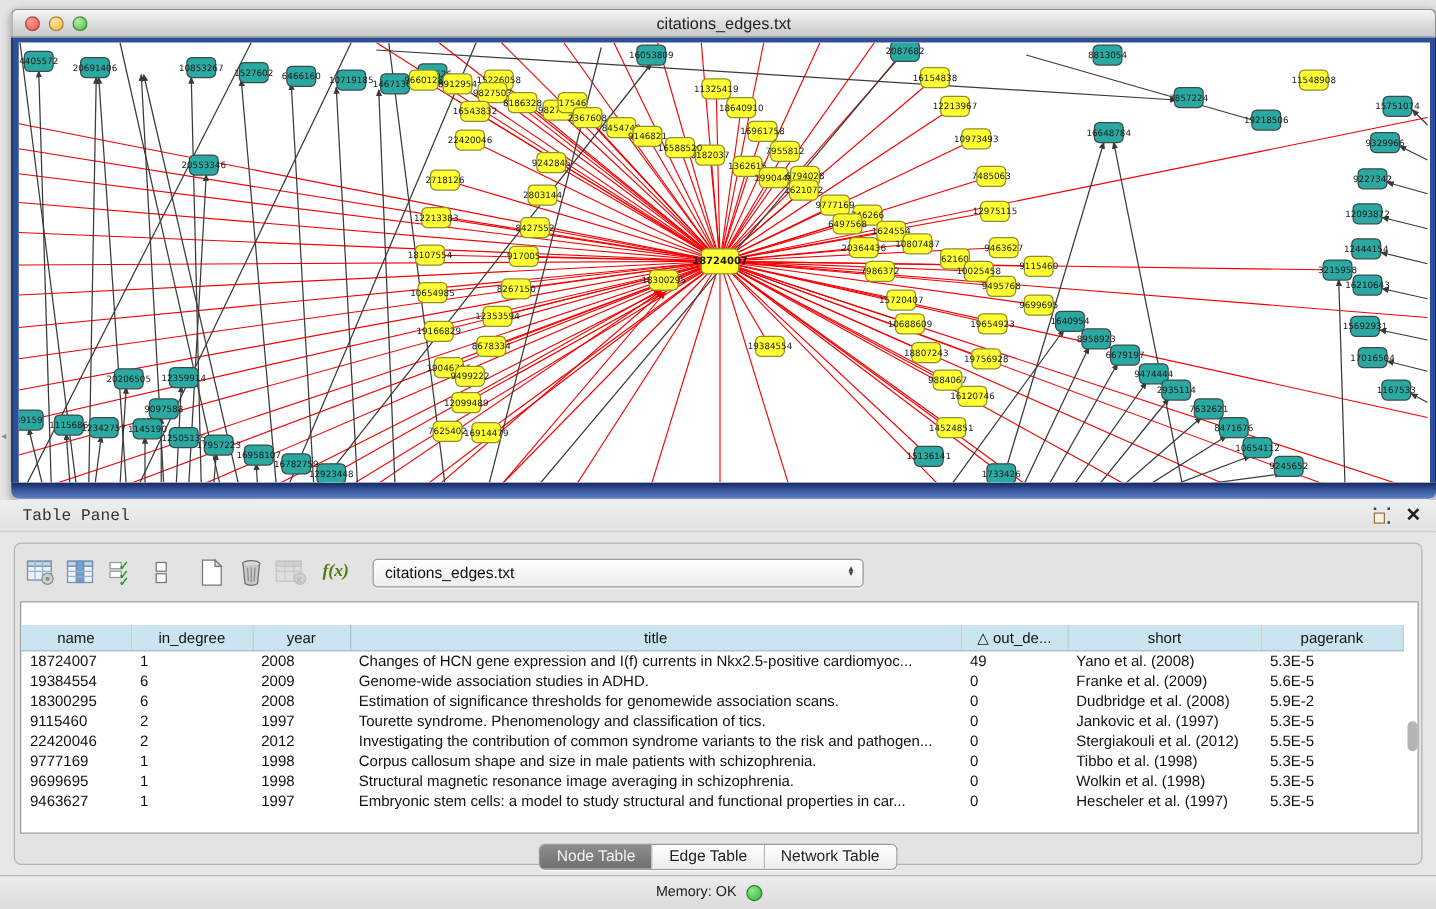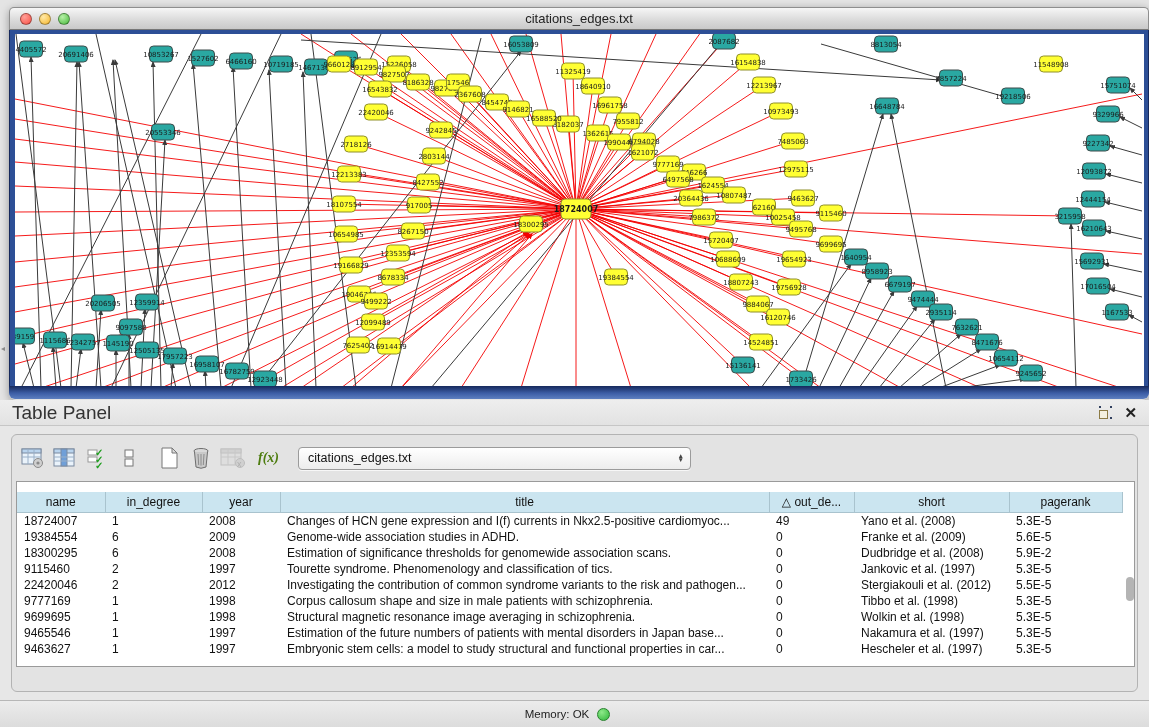--- a/index.html
+++ b/index.html
@@ -24,21 +24,21 @@
   .net-canvas { width:100%; height:100%; background:#fff; position:relative; overflow:hidden; }
   .net-bottom { height:13px; border-radius:0 0 6px 6px;
     background:linear-gradient(#16295c,#3c5da5 55%,#5d7fc0); }
   svg text.nlabel { font-family:"DejaVu Sans", sans-serif; font-size:7px; fill:#1a1a1a; }
   svg text.nlabel.hub { font-size:8px; font-weight:bold; }
 
   
   .panel-titlebar { position:absolute; left:0; top:400px; width:1149px; height:26px;
     background:linear-gradient(#eee,#e2e2e2); border-bottom:1px solid #c6c6c6;
     display:flex; align-items:center; }
-  .panel-title { font-size:19px; color:#333; margin-left:12px; }
+  .panel-title { font-size:13px; color:#333; margin-left:18px;font-family:Liberation Mono, monospace; }
   .panel-title-icons { margin-left:auto; margin-right:12px; display:flex; gap:12px; align-items:center; }
   .float-ic { width:13px; height:13px; position:relative; }
   .float-ic .sq1 { position:absolute; left:0; bottom:0; width:9px; height:9px; border:1px solid #8c7b45; background:#f4f0df; }
   .float-ic .dt { position:absolute; width:2px; height:2px; background:#31405f; }
   .close-ic { font-size:15px; font-weight:bold; color:#222; line-height:13px; }
 
   .panel-body { position:absolute; left:0; top:426px; width:1149px; height:274px; background:#e7e7e7; }
   .inner-box { position:absolute; left:11px; top:8px; width:1127px; height:258px;
     background:#e3e3e3; border:1px solid #b3b3b3; border-radius:6px; }
 
@@ -917,43 +917,41 @@
             <tr>
               <td>9699695</td>
               <td>1</td>
               <td>1998</td>
               <td>Structural magnetic resonance image averaging in schizophrenia.</td>
               <td>0</td>
               <td>Wolkin et al. (1998)</td>
               <td>5.3E-5</td>
             </tr>
             <tr>
-              <td>9465546</td>
-              <td>1</td>
-              <td>1997</td>
-              <td>Estimation of the future numbers of patients with mental disorders in Japan base...</td>
-              <td>0</td>
-              <td>Nakamura et al. (1997)</td>
-              <td>5.3E-5</td>
-            </tr>
-            <tr>
               <td>9463627</td>
               <td>1</td>
               <td>1997</td>
               <td>Embryonic stem cells: a model to study structural and functional properties in car...</td>
               <td>0</td>
               <td>Hescheler et al. (1997)</td>
               <td>5.3E-5</td>
             </tr>
           </tbody>
       </table>
       <div class="vscroll">
         <div class="vthumb"></div>
       </div>
     </div>
 
+    <div class="tabs-row">
+      <div class="seg" id="seg">
+          <div class="seg-btn sel">Node Table</div>
+          <div class="seg-btn">Edge Table</div>
+          <div class="seg-btn">Network Table</div>
+        </div>
+    </div>
   </div>
 </div>
 
 <div class="statusbar">
   <span class="mem-label">Memory: OK</span>
   <span class="mem-dot"></span>
 </div>
 
 </body></html>

